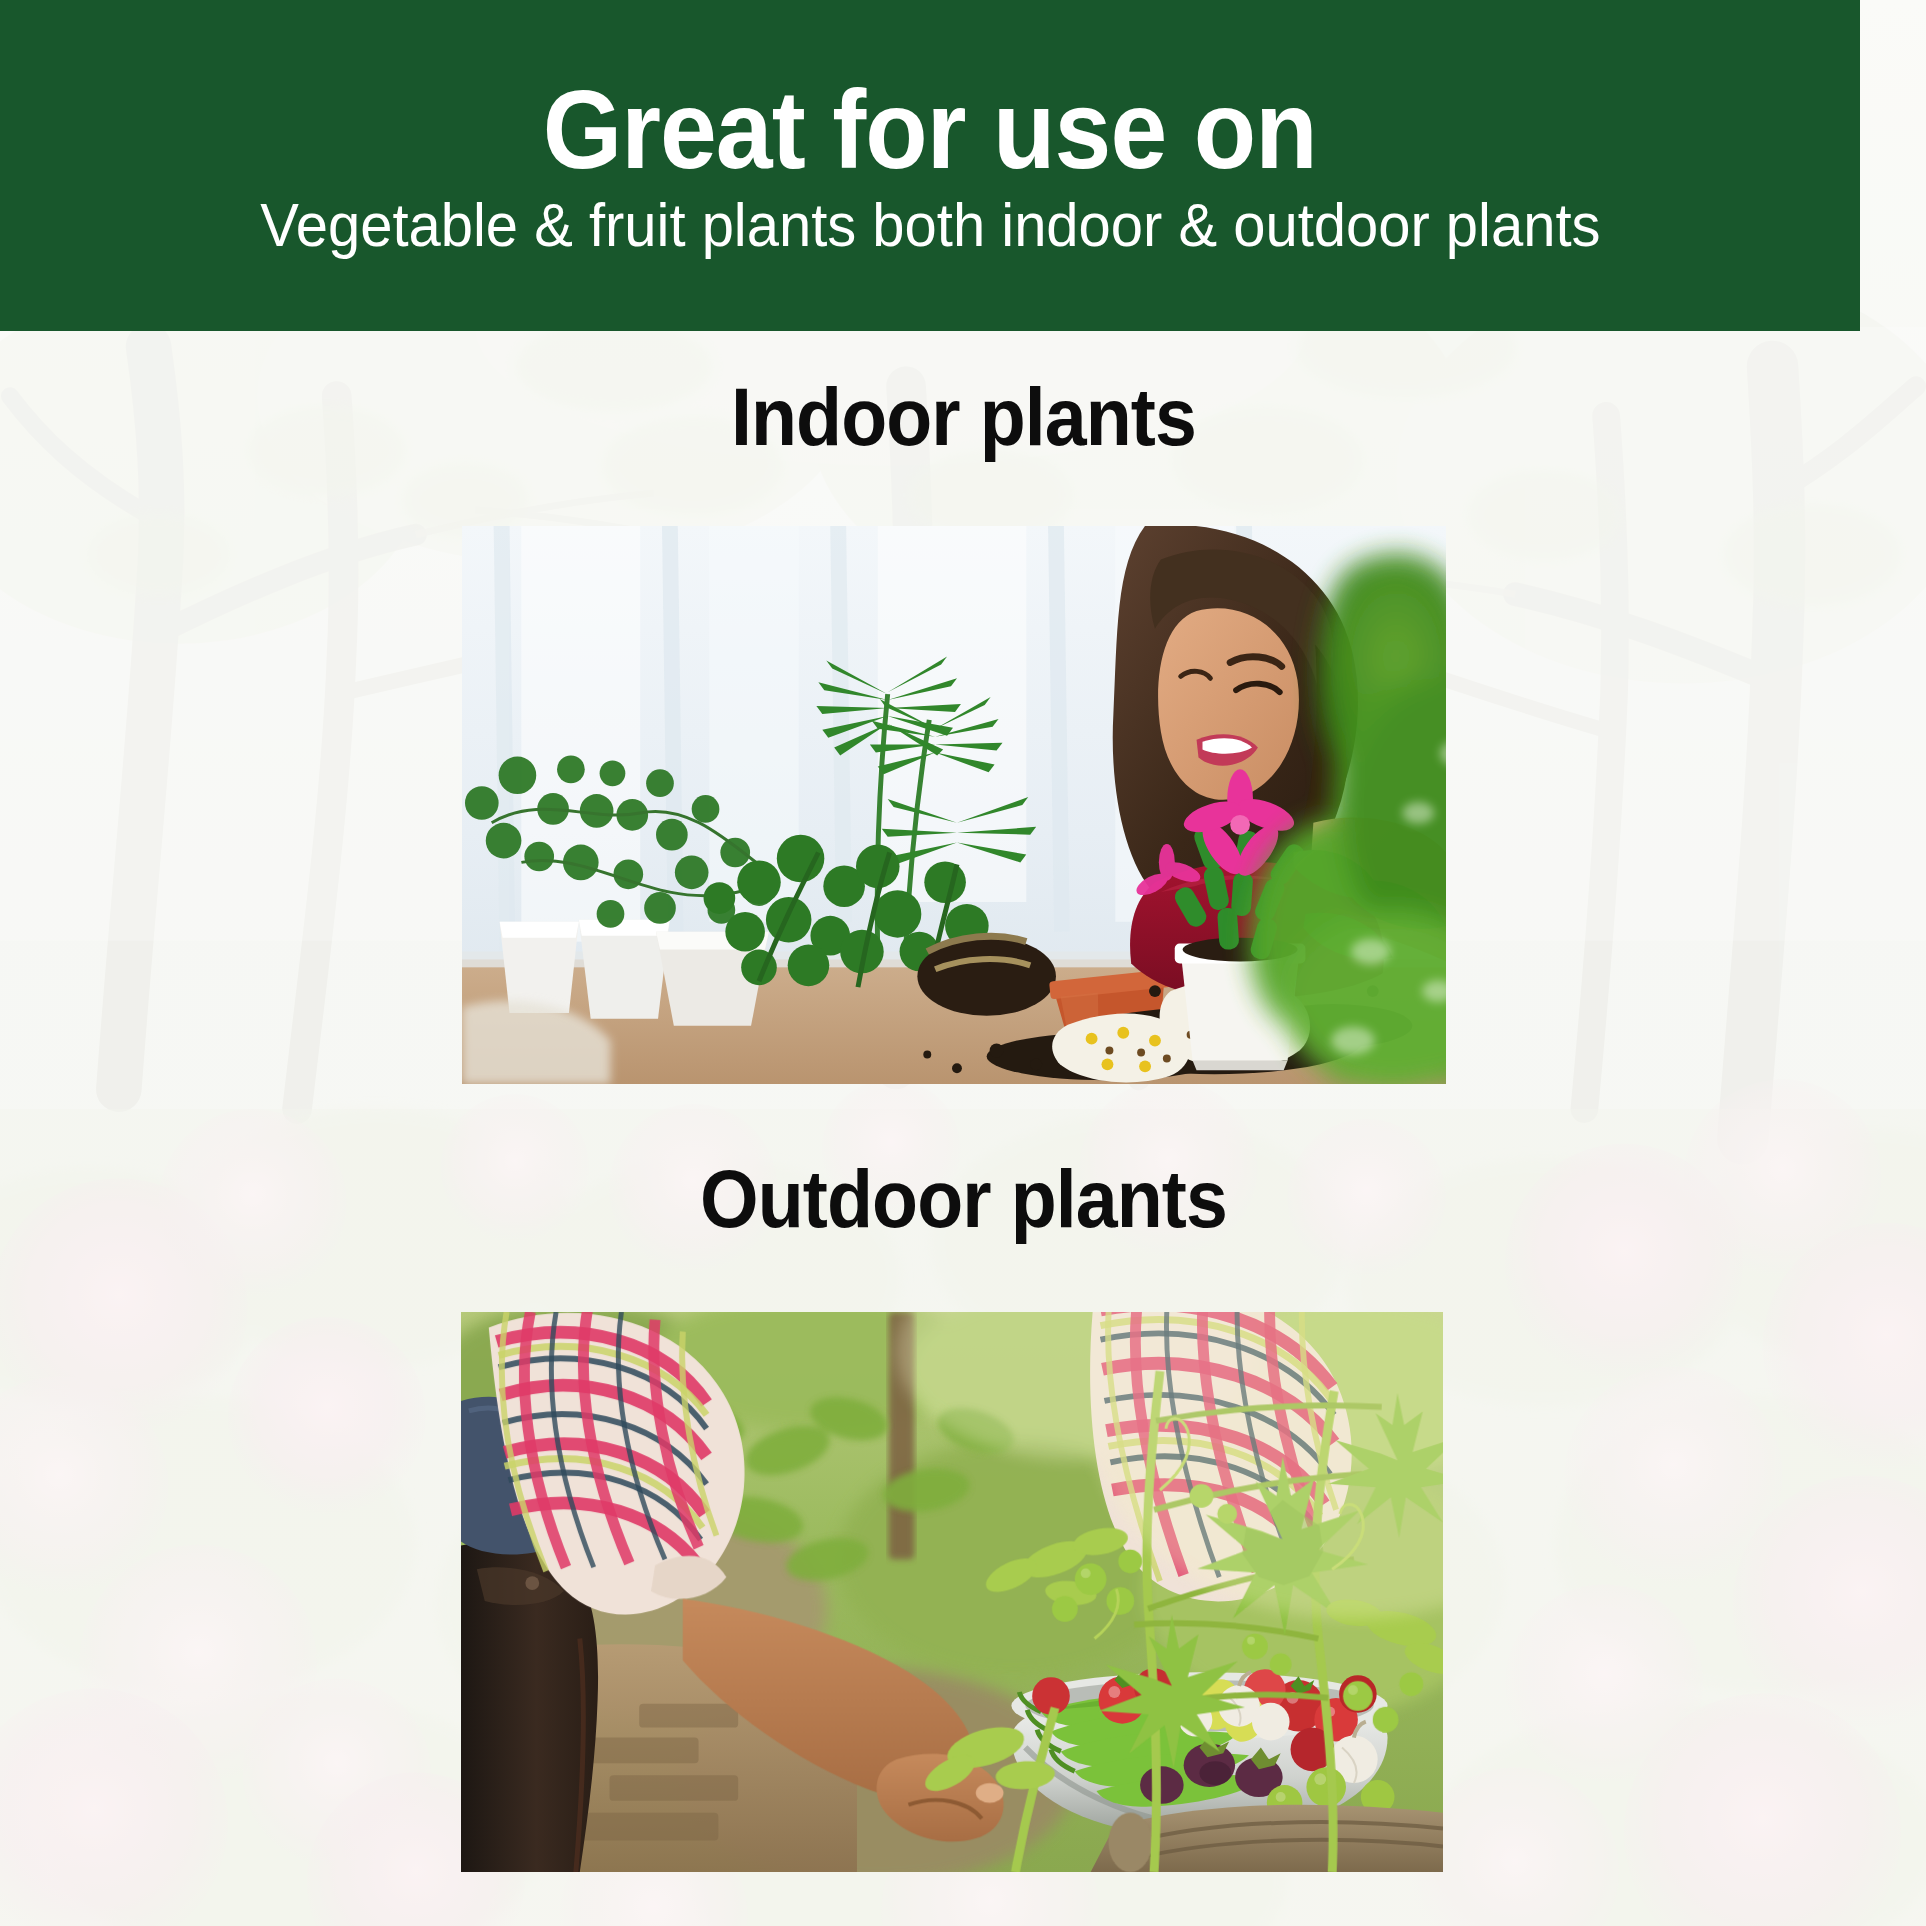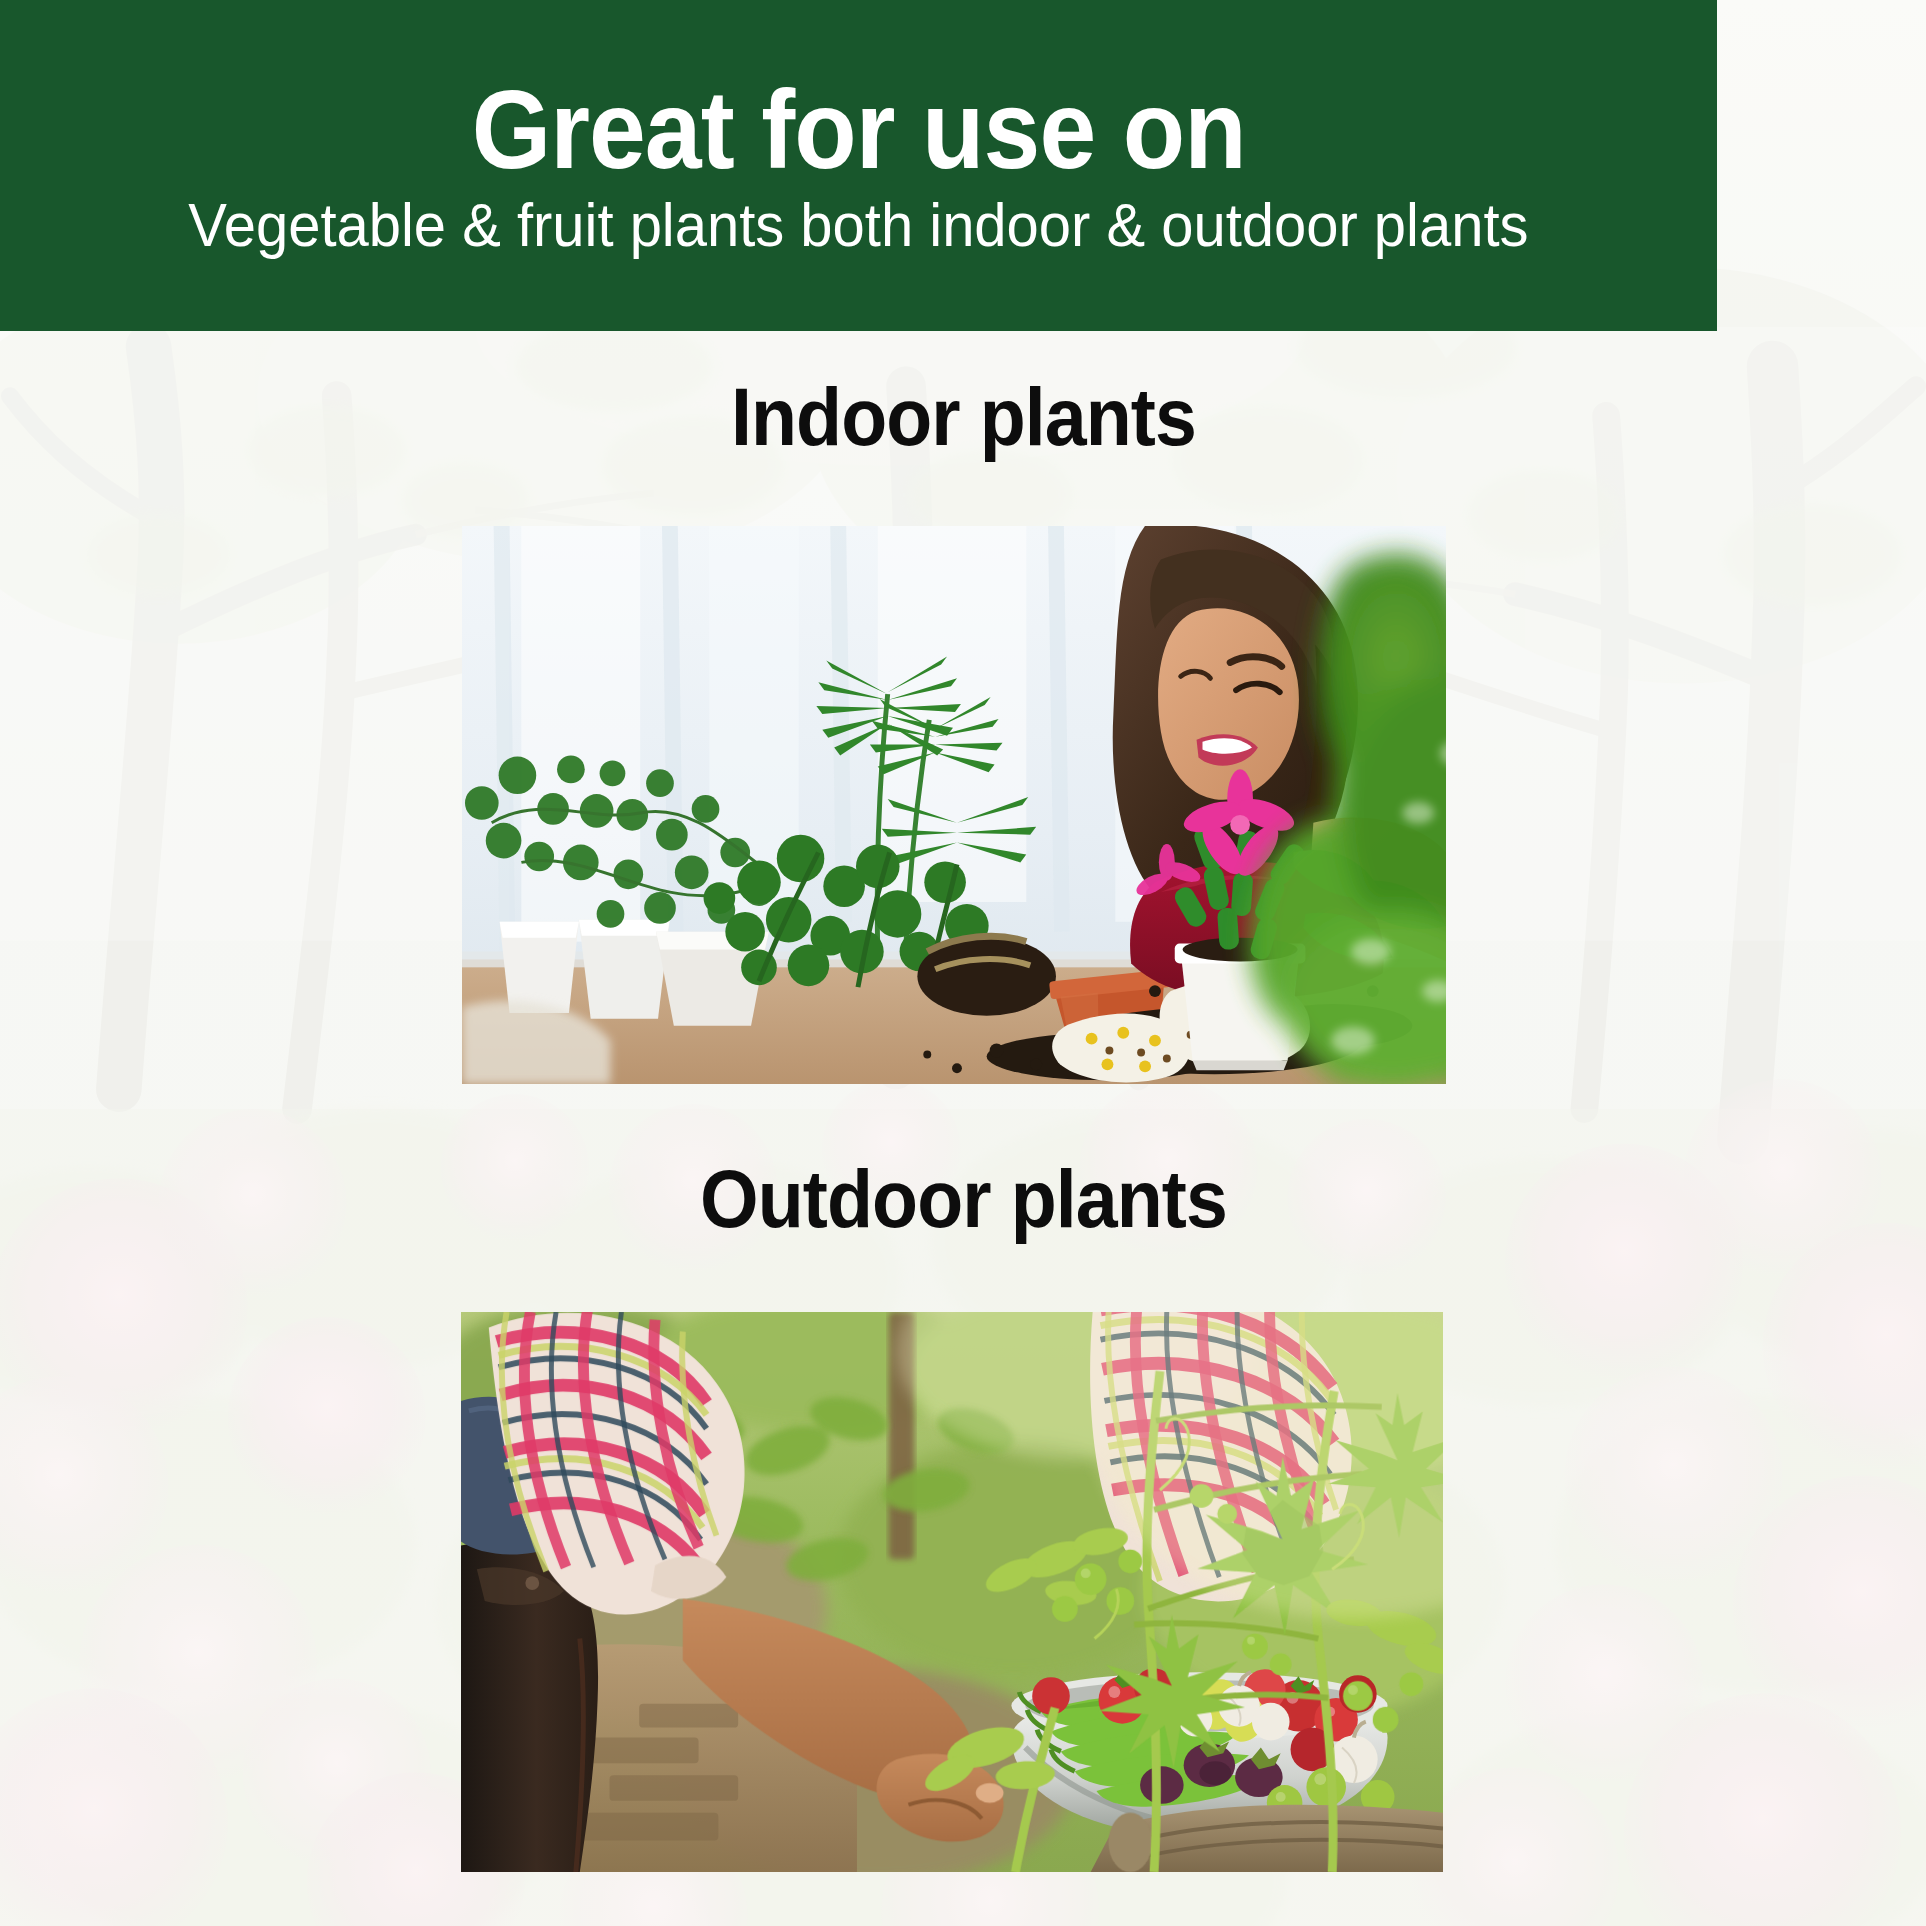--- a/index.html
+++ b/index.html
@@ -9,21 +9,21 @@
     background:#eef0e8;
     position:relative;
   }
 
   
   #bg-wrap { position:absolute; inset:0; overflow:hidden; background:#ecedE6; }
   #bg-svg  { position:absolute; inset:0; width:100%; height:100%; }
 
   
   #header {
-    position:absolute; left:0; top:0; width:1717px; height:331px;
+    position:absolute; left:0; top:0; width:1860px; height:331px;
     background:#18572c;
     display:flex; flex-direction:column; align-items:center; justify-content:center;
     z-index:5;
   }
   #header-title {
     color:#ffffff;
     font-family:"Liberation Sans Narrow","Liberation Sans", sans-serif;
     font-weight:bold;
     font-size:111px;
     line-height:1.02;

